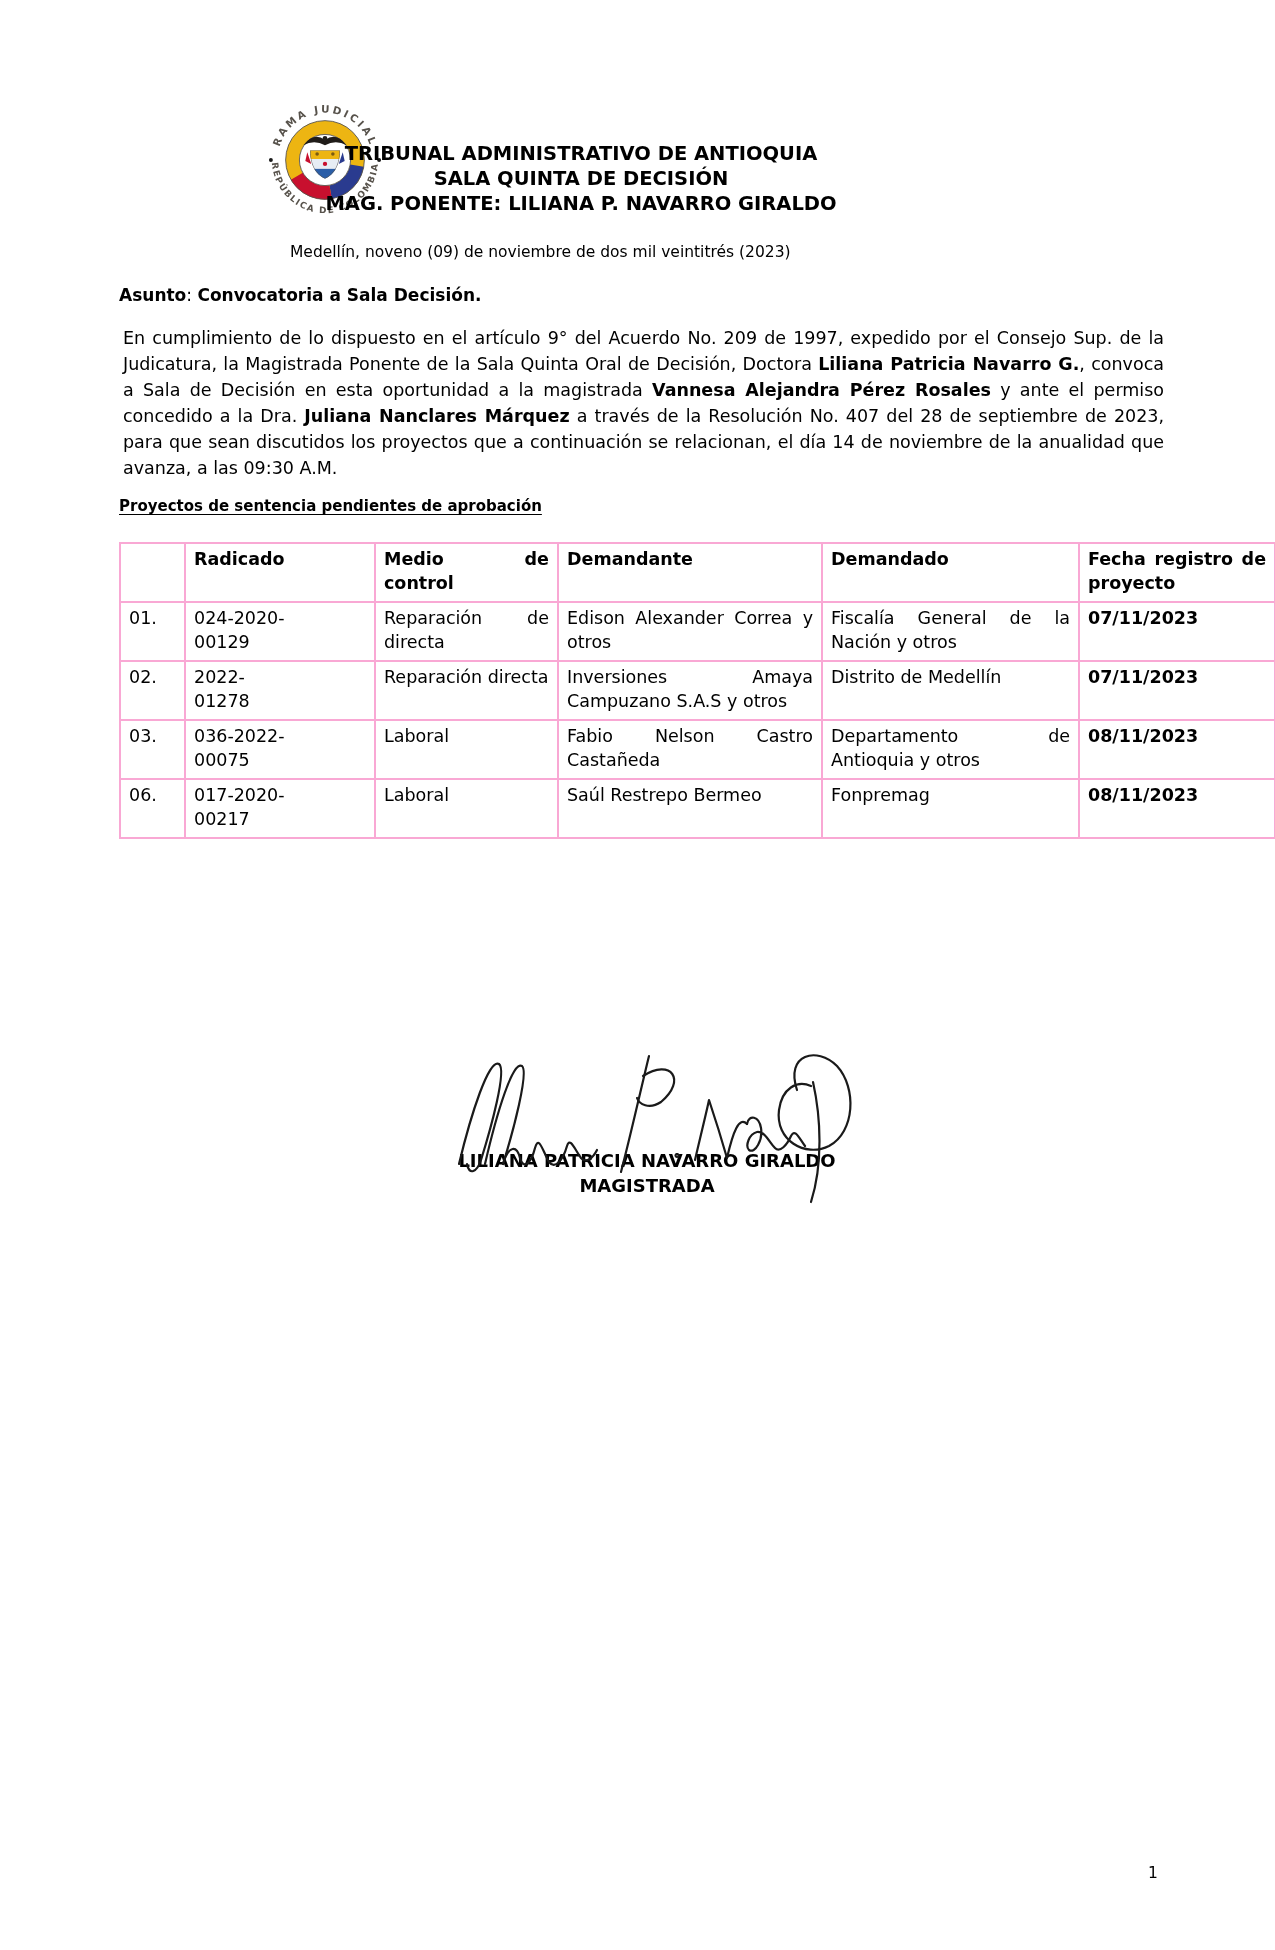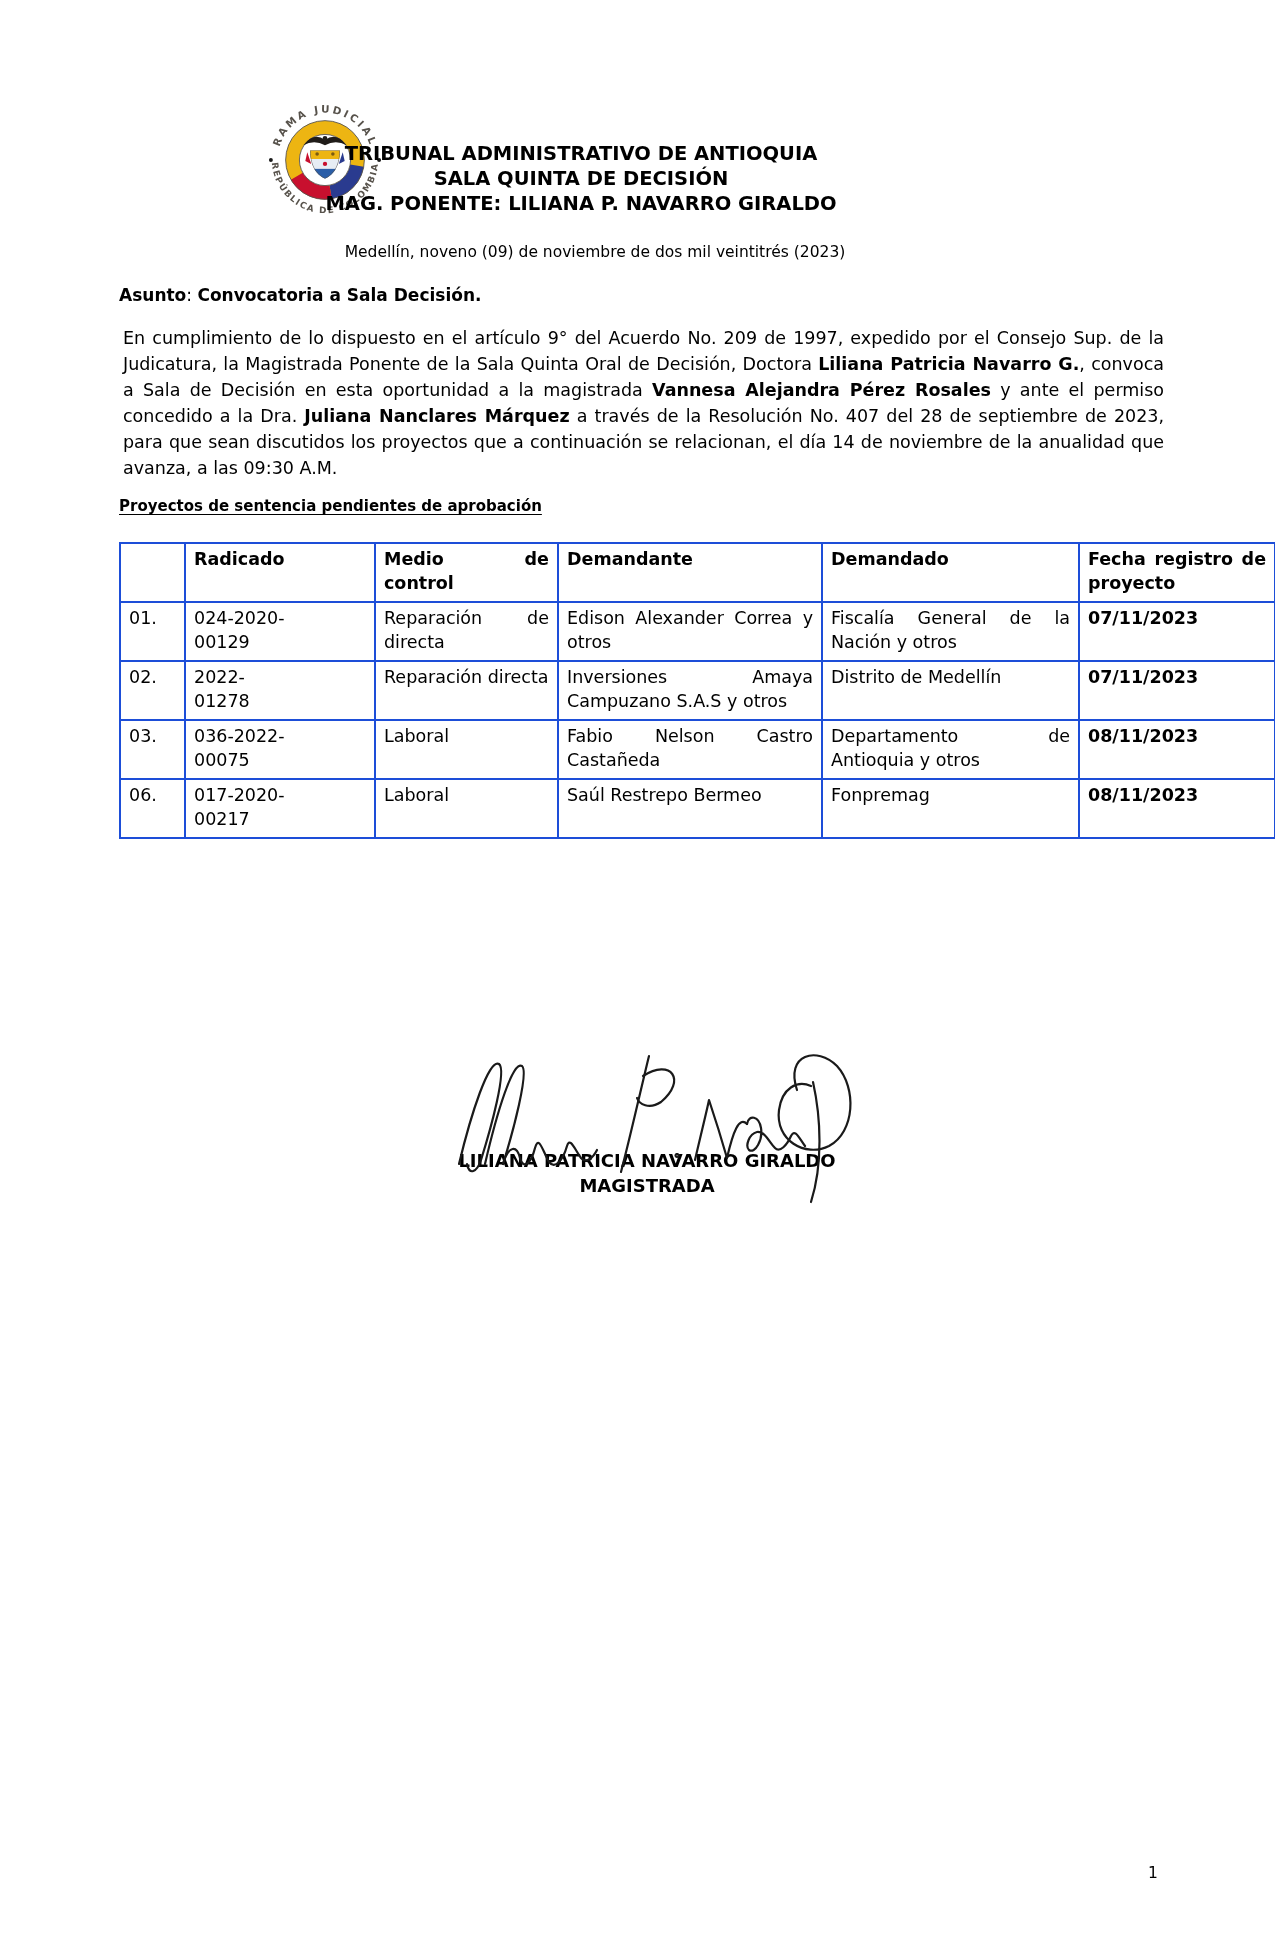--- a/index.html
+++ b/index.html
@@ -15,21 +15,21 @@
   .b { font-weight:bold; }
 
   
   .seal { position:absolute; left:264px; top:99px; width:122px; height:122px; }
   .titles {
     position:absolute; left:276px; top:141px; width:610px;
     text-align:center; font-weight:bold; font-size:19.5px; line-height:25px;
   }
   .date-line {
     position:absolute; left:290px; top:243px; width:610px;
-    text-align:center; font-size:15.5px;
+    font-size:15.5px;
   }
 
   
   .subject { position:absolute; left:119px; top:285px; font-size:17px; }
   .intro {
     position:absolute; left:123px; top:326px; width:1041px;
     font-size:17.5px; line-height:25.9px; text-align:justify; margin:0;
   }
   .section-heading {
     position:absolute; left:119px; top:497px;
@@ -37,21 +37,21 @@
     text-decoration:underline; text-underline-offset:3px;
   }
 
   
   table.projects {
     position:absolute; left:119px; top:542px;
     border-collapse:collapse; table-layout:fixed;
     width:1047px; font-size:17.5px; line-height:24px;
   }
   table.projects th, table.projects td {
-    border:2px solid #1d4ed8;
+    border:2px solid #f9a8d4;
     padding:3px 8px 6px 8px;
     vertical-align:top;
     text-align:justify;
     overflow:hidden;
   }
   table.projects th { font-weight:bold; }
   .c0 { width:47px; }
   .c1 { width:172px; white-space:pre-line; }
   .c2 { width:165px; }
   .c3 { width:246px; }

